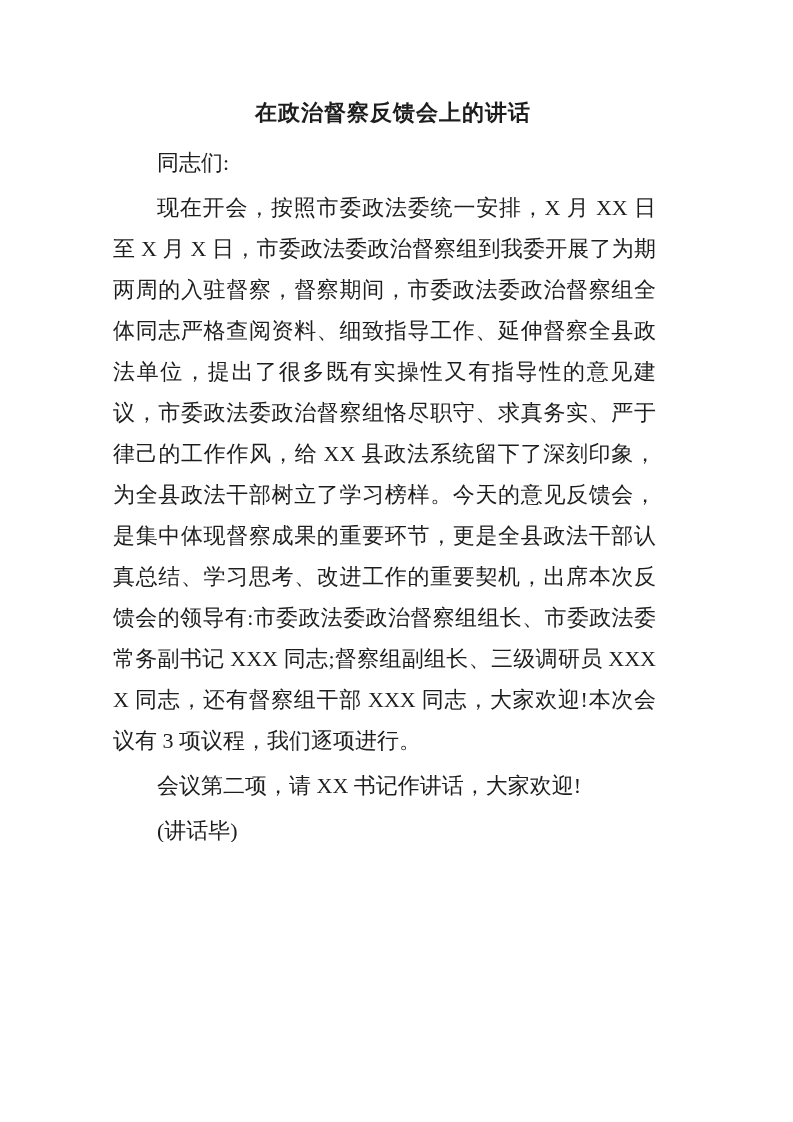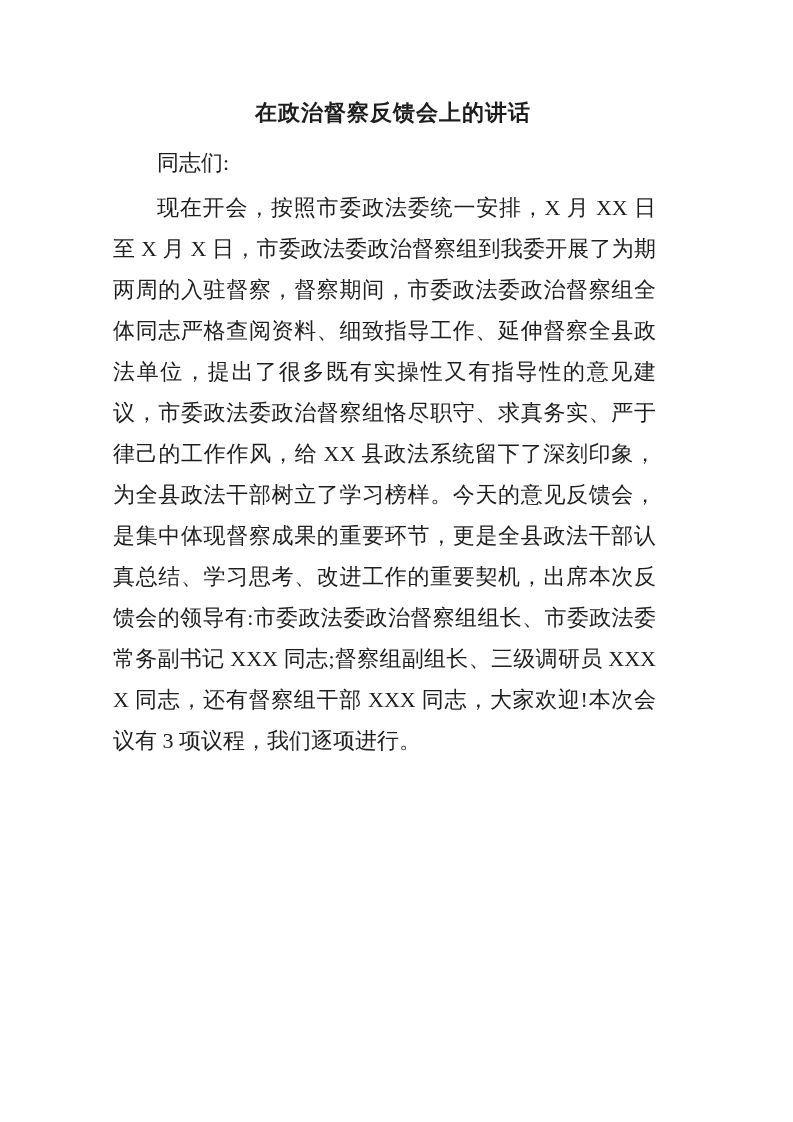--- a/index.html
+++ b/index.html
@@ -37,14 +37,16 @@
 </style>
 </head>
 <body>
 
 <div class="page">
   <h1 class="doc-title">在政治督察反馈会上的讲话</h1>
   <div class="doc-body">
     <p>同志们:</p>
 
   <p>现在开会，按照市委政法委统一安排，X 月 XX 日至 X 月 X 日，市委政法委政治督察组到我委开展了为期两周的入驻督察，督察期间，市委政法委政治督察组全体同志严格查阅资料、细致指导工作、延伸督察全县政法单位，提出了很多既有实操性又有指导性的意见建议，市委政法委政治督察组恪尽职守、求真务实、严于律己的工作作风，给 XX 县政法系统留下了深刻印象，为全县政法干部树立了学习榜样。今天的意见反馈会，是集中体现督察成果的重要环节，更是全县政法干部认真总结、学习思考、改进工作的重要契机，出席本次反馈会的领导有:市委政法委政治督察组组长、市委政法委常务副书记 XXX 同志;督察组副组长、三级调研员 XXXX 同志，还有督察组干部 XXX 同志，大家欢迎!本次会议有 3 项议程，我们逐项进行。</p>
+      <p>会议第二项，请 XX 书记作讲话，大家欢迎!</p>
+      <p>(讲话毕)</p>
     </div>
 </div>
 
 </body></html>

